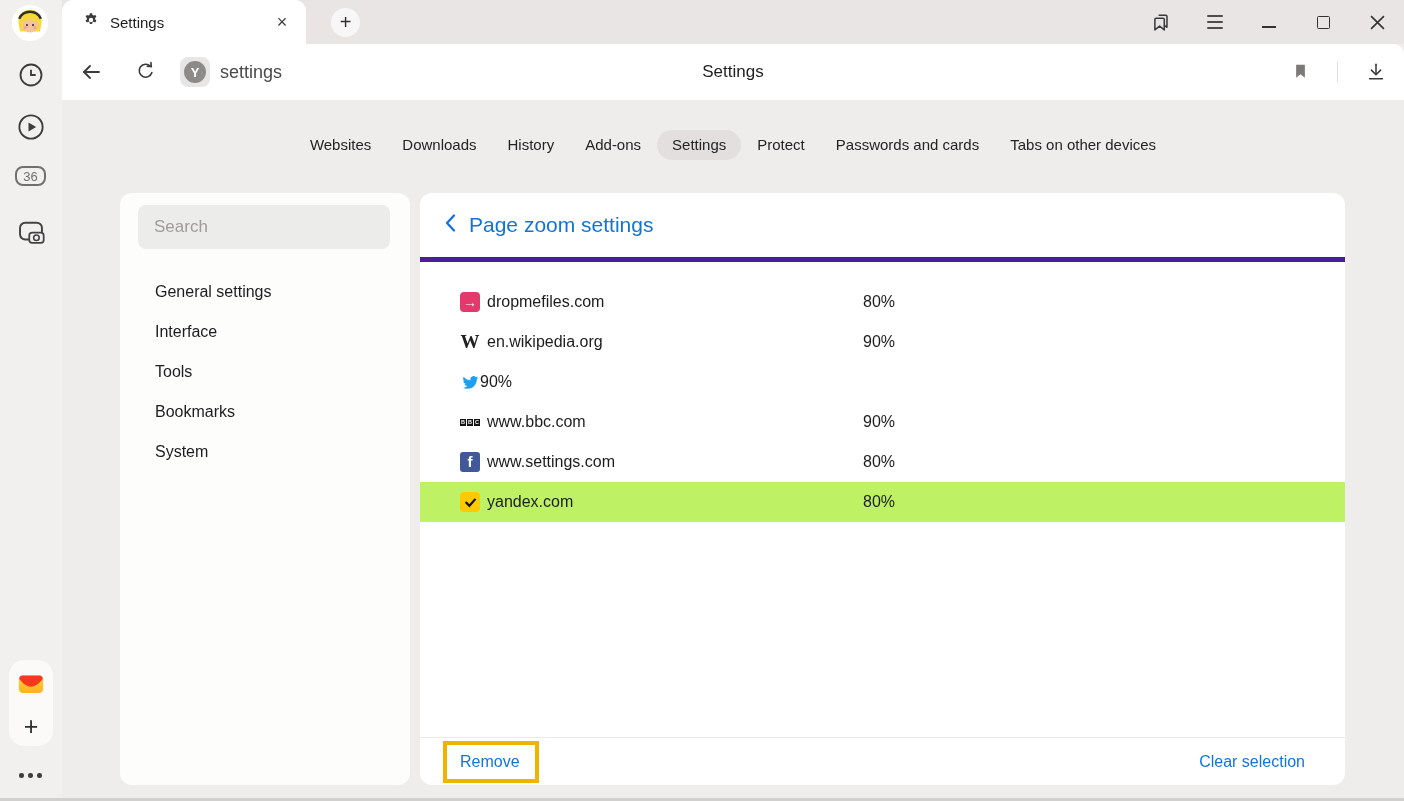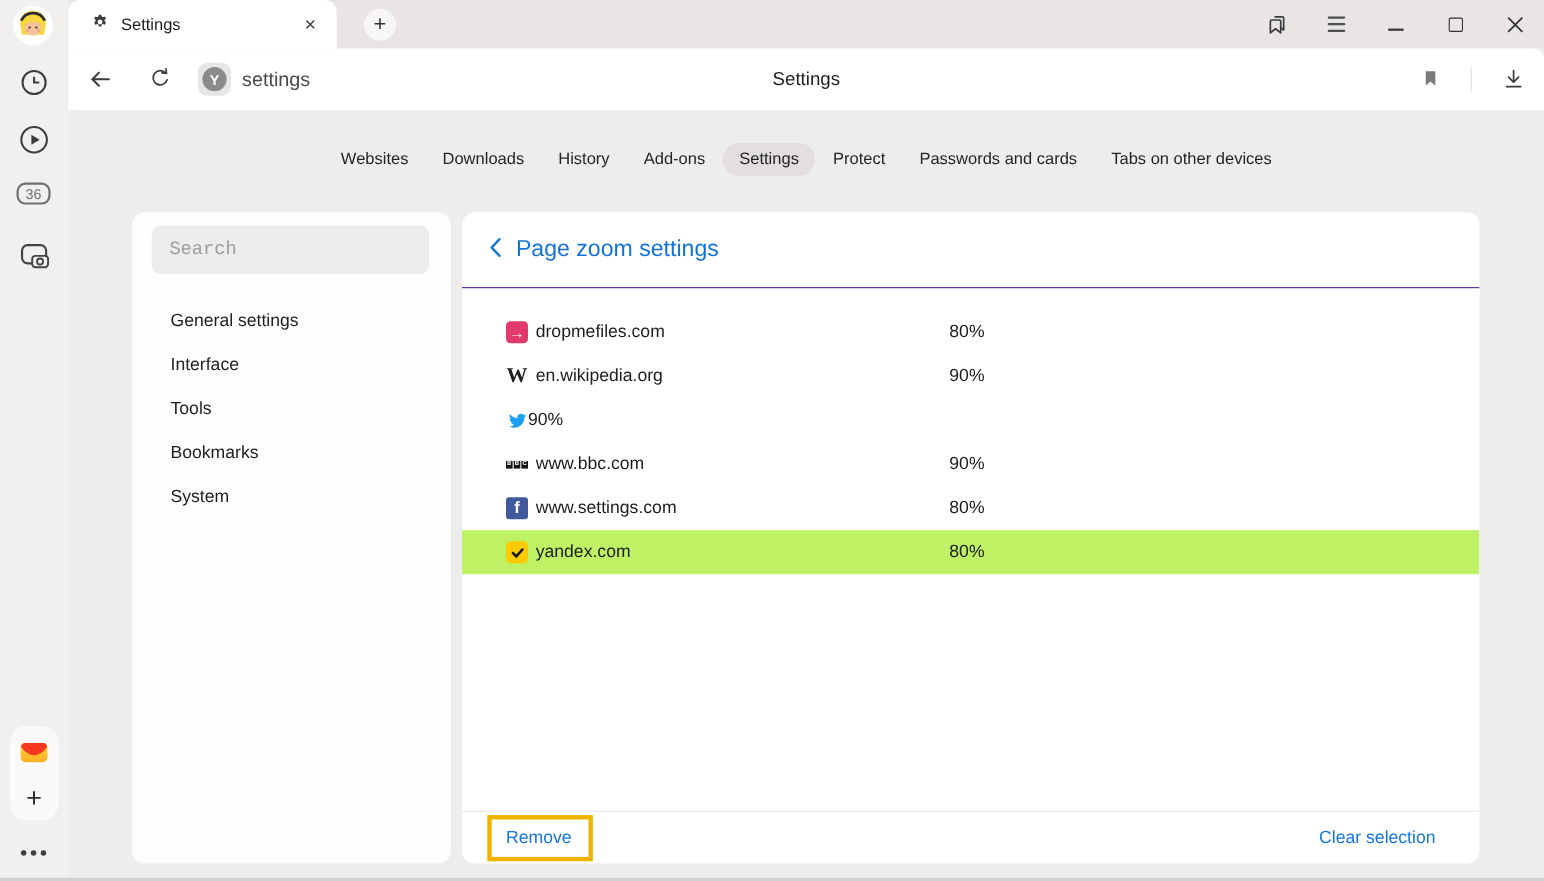--- a/index.html
+++ b/index.html
@@ -57,29 +57,29 @@
 
   
   .navtabs { position:absolute; left:62px; right:0; top:130px; display:flex; justify-content:center; gap:1px; }
   .navtab { padding:0 15px; height:30px; line-height:30px; border-radius:16px; font-size:15px; color:#242424; white-space:nowrap; }
   .navtab.active { background:#e2dfde; }
 
   
   .left-panel { position:absolute; left:120px; top:193px; width:290px; height:592px; background:#fdfdfc; border-radius:12px; }
   .search-box { position:absolute; left:18px; top:12px; width:252px; height:44px; background:#ececea; border-radius:8px; }
   .search-box input { width:100%; height:100%; background:transparent; border:none; outline:none; padding:0 16px;
-                      font-size:17px; color:#333; font-family:Liberation Mono, monospace; }
+                      font-size:17px; color:#333; font-family:Liberation Sans, sans-serif; }
   .search-box input::placeholder { color:#9e9c9b; }
   .side-menu { position:absolute; left:0; top:79px; width:100%; }
   .side-item { height:40px; display:flex; align-items:center; padding-left:35px; font-size:16px; color:#1d1d1d; cursor:default; }
 
   
   .main-panel { position:absolute; left:420px; top:193px; width:925px; height:592px; background:#fff; border-radius:12px;
                 display:flex; flex-direction:column; overflow:hidden; }
-  .panel-header { flex:none; height:69px; display:flex; align-items:center; padding-left:24px; border-bottom:1px solid #4c1d95; }
+  .panel-header { flex:none; height:69px; display:flex; align-items:center; padding-left:24px; border-bottom:5px solid #4c1d95; }
   .panel-title { font-size:21px; color:#1273d8; margin-left:13px; }
   .site-list { flex:none; padding-top:20px; }
   .site-row { height:40px; display:flex; align-items:center; padding-left:40px; }
   .site-row.selected { background:#bef264; }
   .favicon { width:20px; height:20px; flex:none; display:flex; align-items:center; justify-content:center; }
   .fv-dropme { background:#e23a6d; border-radius:4px; color:#fff; font-size:14px; font-weight:bold; line-height:20px; }
   .fv-wiki { font-family:"Liberation Serif", serif; font-size:19px; color:#202020; font-weight:600; }
   .fv-bbc { gap:1px; }
   .fv-bbc b { width:7px; height:7px; background:#131313; color:#fff; font-size:5.5px; line-height:7px; text-align:center; font-weight:bold; }
   .fv-fb { background:#41599b; border-radius:3px; color:#fff; font-size:15px; font-weight:bold; line-height:20px; }

